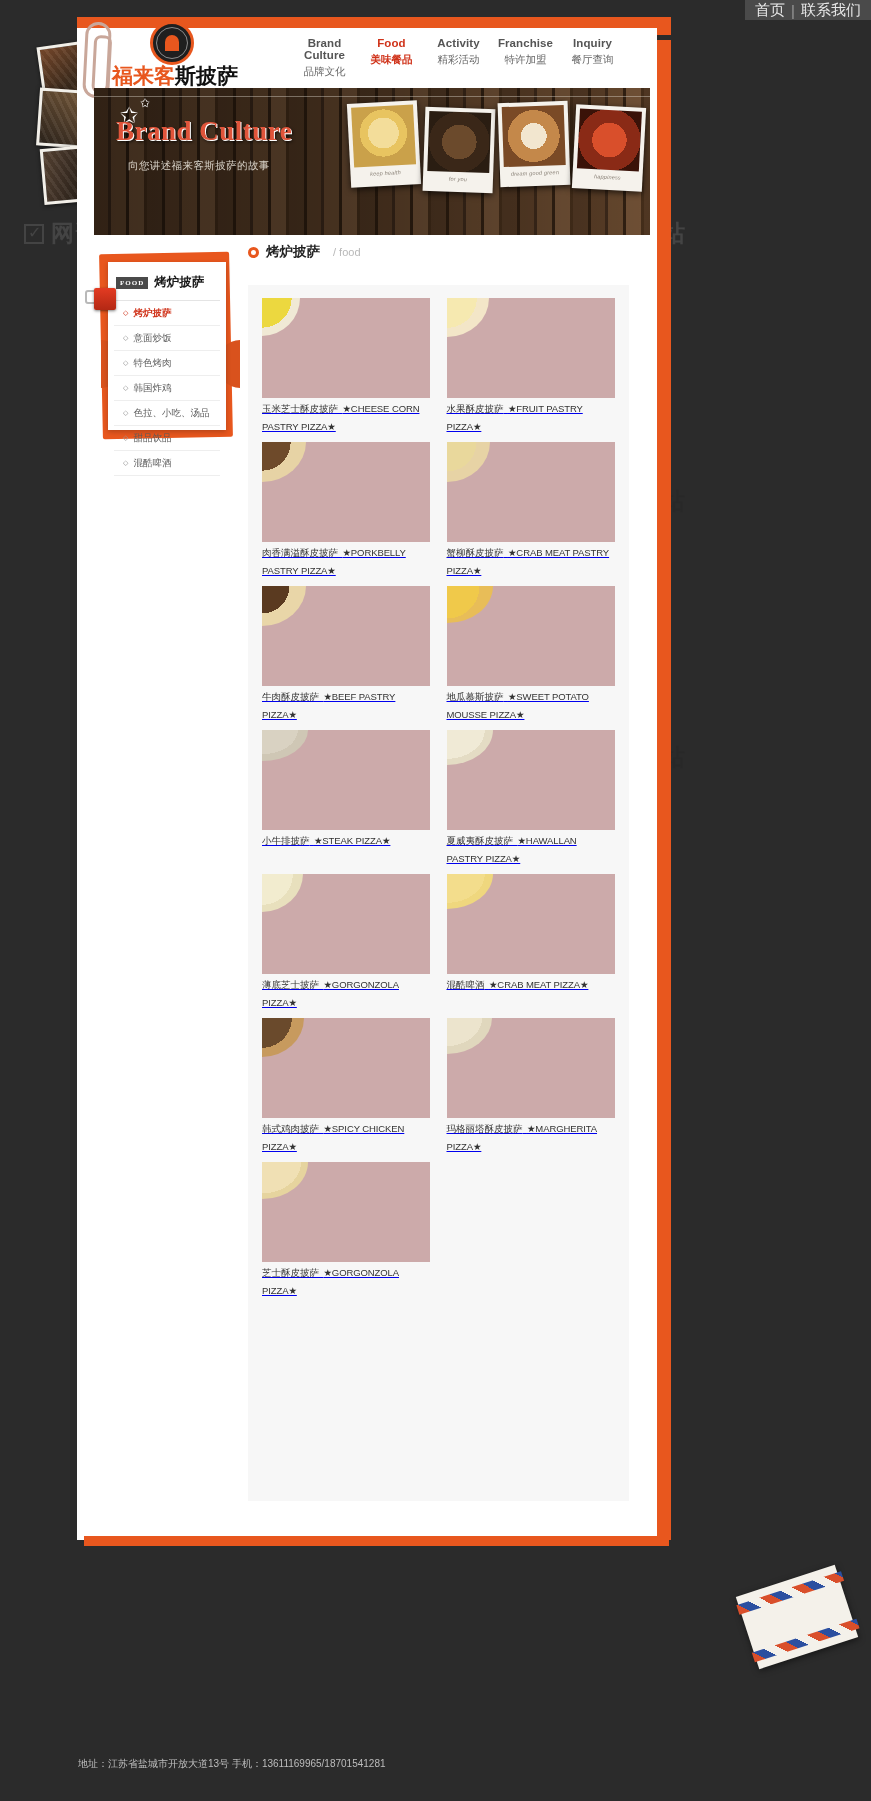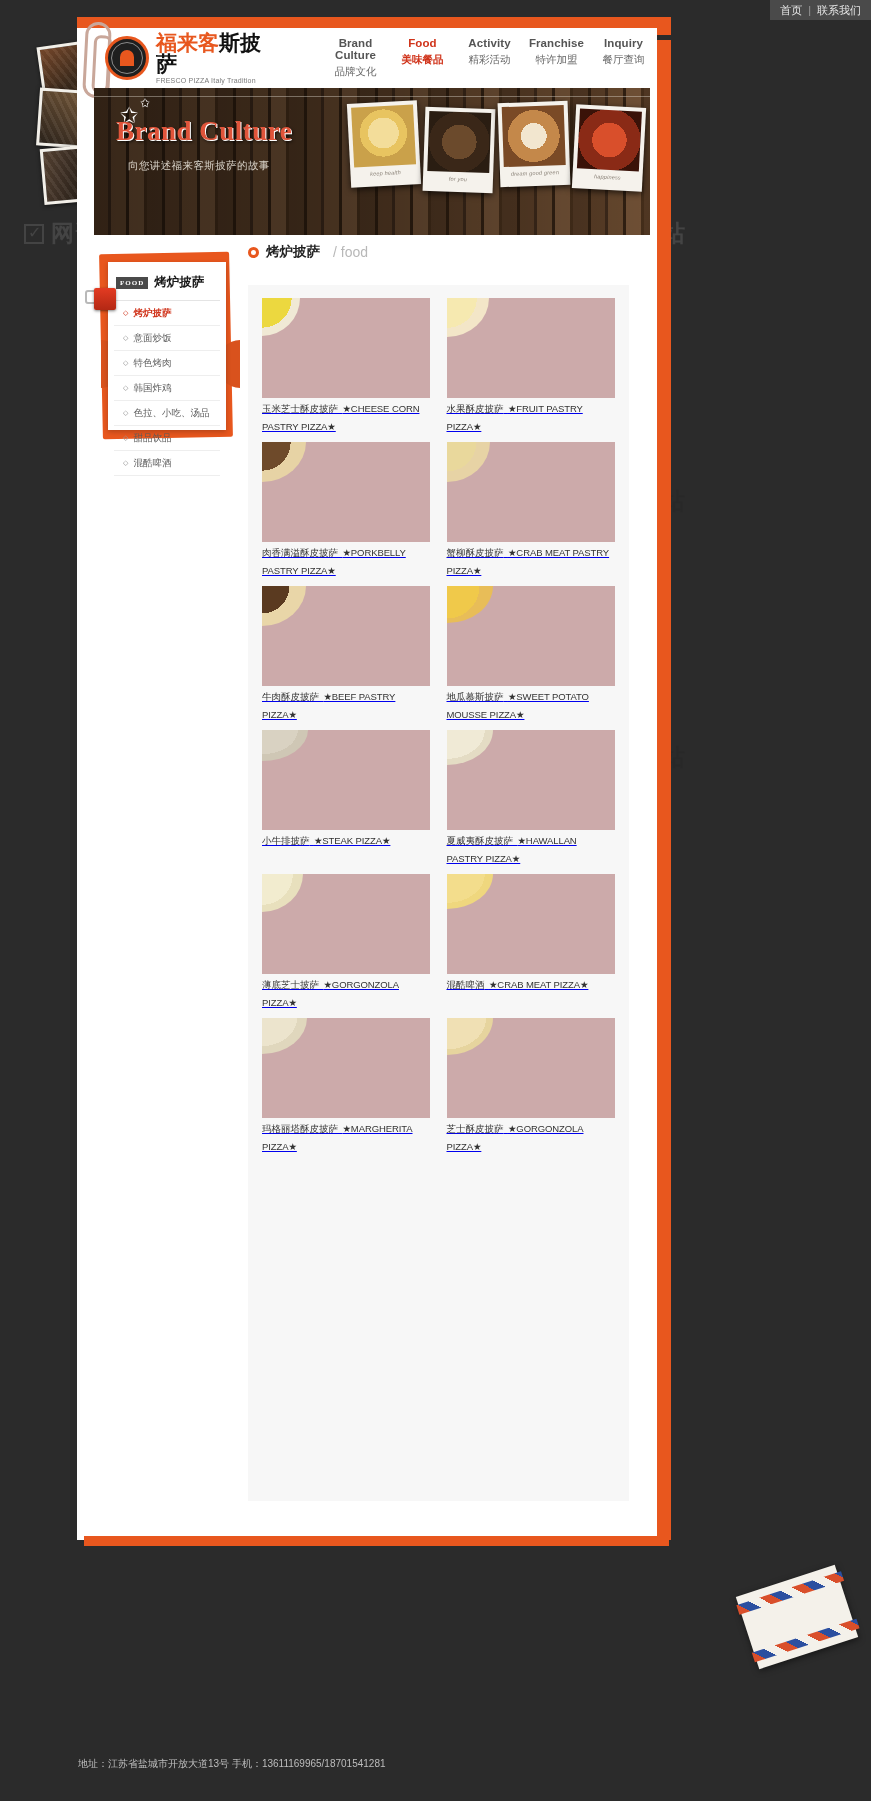--- a/index.html
+++ b/index.html
@@ -52,21 +52,21 @@
         letter-spacing: 2px; white-space: nowrap; pointer-events:none; }
   .wm .wmbox { display:inline-block; width:20px; height:20px; border:2px solid rgba(255,255,255,.12);
                margin-right:7px; vertical-align:-3px; position:relative; }
   .wm .wmbox::after { content:"✓"; position:absolute; left:2px; top:-3px; font-size:16px; }
   .wm-dark { color: rgba(0,0,0,.055); }
   .wm-dark .wmbox { border-color: rgba(0,0,0,.055); }
 
   
   .topbar {
     position: absolute; right: 0; top: 0; height: 20px; background: #4a4a4a;
-    color: #e8e8e8; font-size: 11px; display: flex; align-items: center;
+    color: #e8e8e8; font-size: 15px; display: flex; align-items: center;
     padding: 0 10px; gap: 6px;
   }
   .topbar a { color: #e8e8e8; text-decoration: none; }
   .topbar .sep { color: #9a9a9a; }
   .sheet-orange-top {
     position: absolute; left: 77px; top: 17px; width: 594px; height: 18px;
     background: #e8571e;
     transform-origin: left top;
   }
   .sheet-orange-right {
@@ -90,21 +90,21 @@
     background: transparent;
   }
   .paperclip::after{
     content:""; position:absolute; left:6px; top:10px; width:12px; height:52px;
     border:3px solid #c9a79a; border-radius:7px;
   }
 
   
   .header { position: absolute; left: 77px; top: 28px; width: 580px; height: 60px;
             display: flex; align-items: center; }
-  .logo-wrap { display: flex; align-items: center; margin-left: 28px; }
+  .logo-wrap { display: flex; align-items: center; margin-left: 28px; flex-direction: column; }
   .logo-badge {
     width: 44px; height: 44px; border-radius: 50%;
     background: #1f1f1f; border: 3px solid #e8571e; position: relative;
     display:flex; align-items:center; justify-content:center; flex: none;
   }
   .logo-badge .arch {
     width: 14px; height: 16px; background: #e8571e;
     border-radius: 7px 7px 0 0;
   }
   .logo-badge .ring {
@@ -168,21 +168,21 @@
   .ph4 { background: radial-gradient(circle at 50% 50%, #d94f2b 0 40%, #8a2a16 40% 72%, #3a1208 72% 100%); }
   .pin-line {
     position: absolute; left: 0; right: 0; top: 8px; height: 1px;
     background: rgba(230,225,215,.4); z-index: 2;
   }
 
   
   .crumb { position:absolute; left: 248px; top: 243px; display:flex; align-items:center; gap:7px; }
   .crumb-dot { width: 11px; height: 11px; border-radius: 50%; border: 3px solid #e8571e; }
   .crumb-title { font-size: 13.5px; font-weight: bold; color: #222; }
-  .crumb-path { font-size: 14px; color: #b8b8b8; margin-left: 6px; }
+  .crumb-path { font-size: 11px; color: #b8b8b8; margin-left: 6px; }
 
   
   .side-orange {
     position: absolute; left: 101px; top: 253px; width: 130px; height: 185px;
     background: #e8571e; transform: rotate(-1.2deg); border-radius: 2px;
   }
   .side-orange-tab-l { position:absolute; left: 101px; top: 340px; width: 22px; height: 48px;
                        background:#d9521d; border-radius: 0 26px 26px 0; }
   .side-orange-tab-r { position:absolute; left: 218px; top: 340px; width: 22px; height: 48px;
                        background:#d9521d; border-radius: 26px 0 0 26px; }
@@ -503,20 +503,27 @@
     <span class="en">★GORGONZOLA PIZZA★</span>
   </a>
 
   <a class="card" href="#">
     <span class="thumb t-wood2">
         <i class="pz pz-crab"></i>
       </span>
     <span class="name">混酷啤酒</span>
     <span class="en">★CRAB MEAT PIZZA★</span>
   </a>
+  <a class="card" href="#">
+    <span class="thumb t-dark">
+        <i class="pz pz-spicy"></i>
+      </span>
+    <span class="name">韩式鸡肉披萨</span>
+    <span class="en">★SPICY CHICKEN PIZZA★</span>
+  </a>
 
   <a class="card" href="#">
     <span class="thumb t-dark">
         <i class="pz pz-marg"></i>
       </span>
     <span class="name">玛格丽塔酥皮披萨</span>
     <span class="en">★MARGHERITA PIZZA★</span>
   </a>
   <a class="card" href="#">
     <span class="thumb t-wood2">

